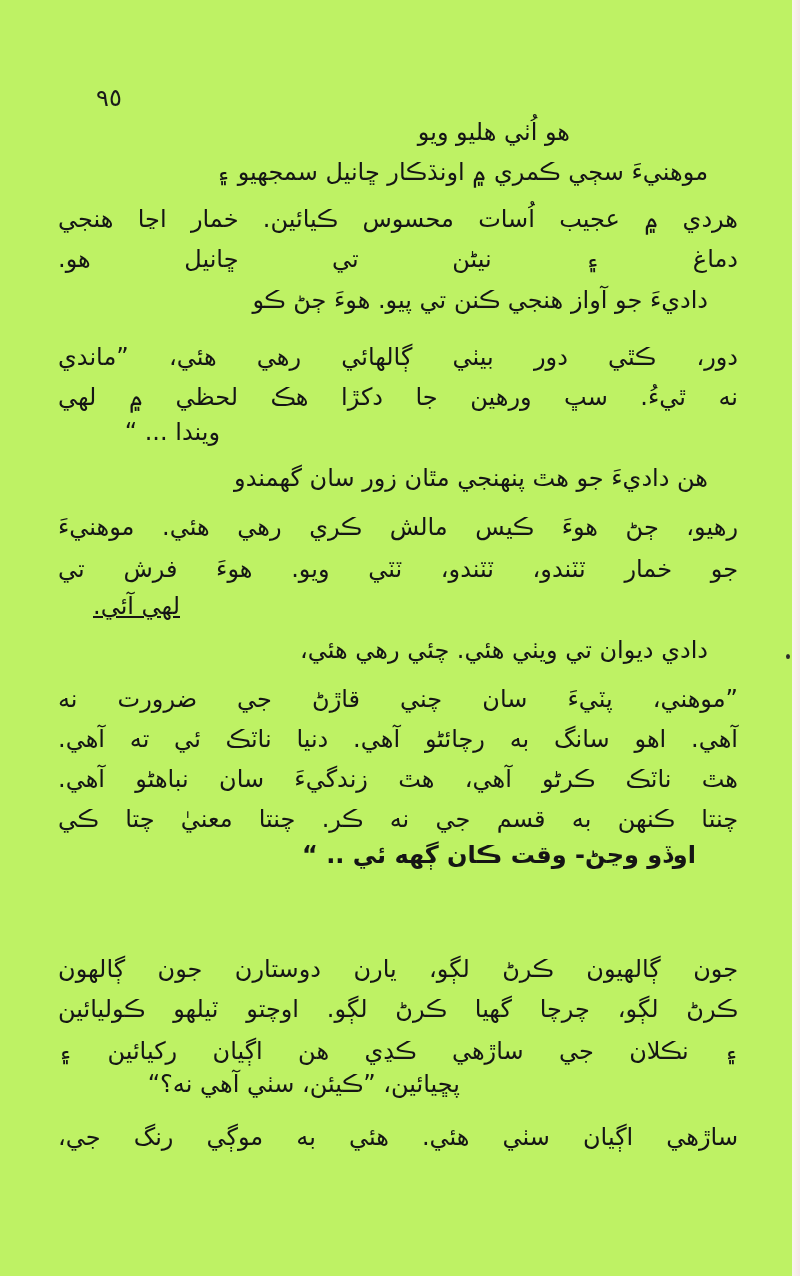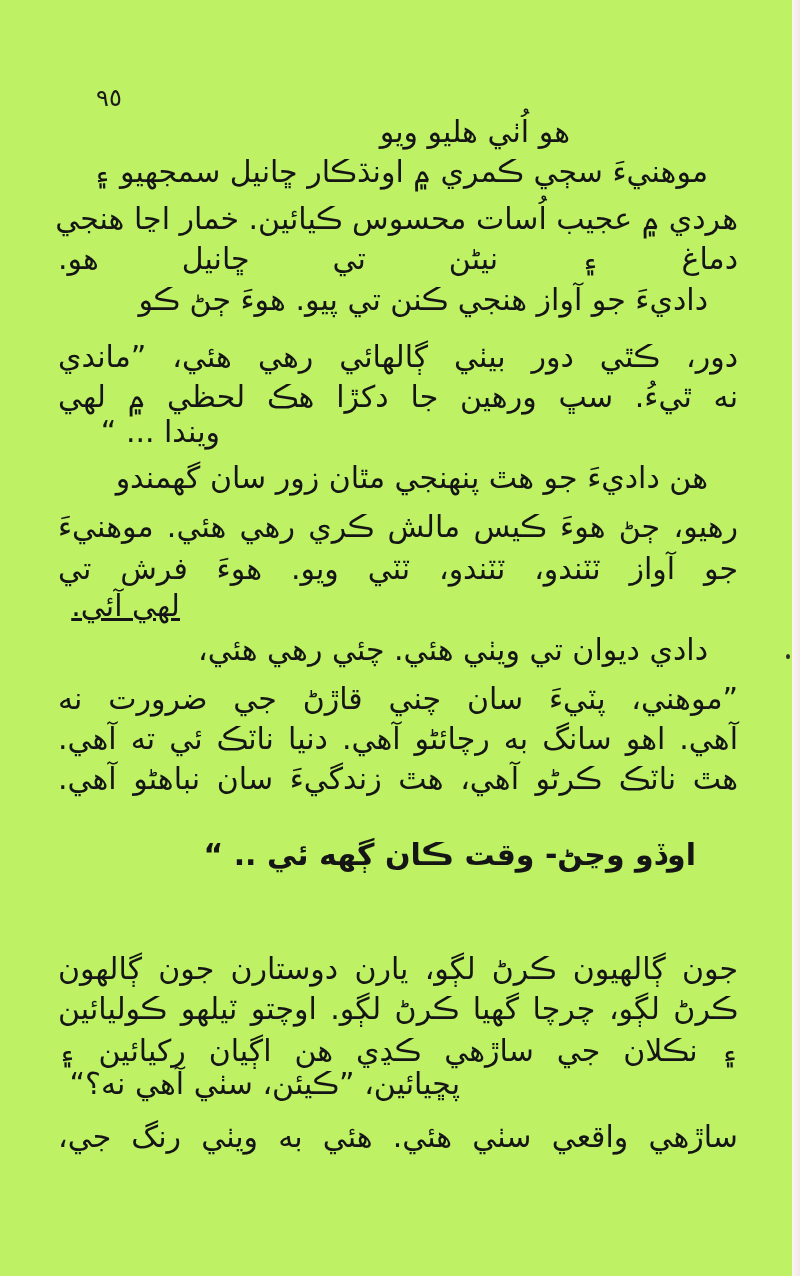--- a/index.html
+++ b/index.html
@@ -32,21 +32,21 @@
       left: 96px; top: 84px;
       font-size: 24px;
       direction: rtl;
       color: #1a1a1a;
     }
     .line {
       position: absolute;
       direction: rtl;
       unicode-bidi: plaintext;
       white-space: nowrap;
-      font-size: 30px;
+      font-size: 24px;
       line-height: 40px;
       height: 40px;
       color: #151515;
     }
     .line.full {
       right: 62px;
       width: 680px;
       text-align: justify;
       text-align-last: justify;
       margin-top: 7px;
@@ -80,32 +80,33 @@
   <div class="line full" style="top:232px;">دماغ ۽ نيڻن تي ڇانيل هو.</div>
 
   <div class="line indent" style="top:280px; right:92px;">داديءَ جو آواز هنجي ڪنن تي پيو. هوءَ ڄڻ ڪو</div>
   <div class="line full" style="top:330px;">دور، ڪٿي دور بيٺي ڳالهائي رهي هئي، ”ماندي</div>
   <div class="line full" style="top:370px;">نه ٿيءُ. سڀ ورهين جا دکڙا هڪ لحظي ۾ لهي</div>
 
   <div class="line short" style="top:412px; right:580px;">ويندا ... “</div>
 
   <div class="line indent" style="top:458px; right:92px;">هن داديءَ جو هٿ پنهنجي مٿان زور سان گهمندو</div>
   <div class="line full" style="top:500px;">رهيو، ڄڻ هوءَ ڪيس مالش ڪري رهي هئي. موهنيءَ</div>
-  <div class="line full" style="top:542px;">جو آواز ٽٽندو، ٽٽندو، ٽٽي ويو. هوءَ فرش تي</div>
+  <div class="line full" style="top:542px;">جو خمار ٽٽندو، ٽٽندو، ٽٽي ويو. هوءَ فرش تي</div>
 
   <div class="line short" style="top:586px; right:620px;text-decoration:underline;">لهي آئي.</div>
 
   <div class="line indent" style="top:630px; right:92px;">دادي ديوان تي ويٺي هئي. چئي رهي هئي،</div>
   <div class="line full" style="top:672px;">”موهني، پٽيءَ سان چني قاڙڻ جي ضرورت نه</div>
   <div class="line full" style="top:712px;">آهي. اهو سانگ به رچائڻو آهي. دنيا ناٽڪ ئي ته آهي.</div>
   <div class="line full" style="top:752px;">هٿ ناٽڪ ڪرڻو آهي، هٿ زندگيءَ سان نباهڻو آهي.</div>
+  <div class="line full" style="top:792px;">چنتا ڪنهن به قسم جي نه ڪر. چنتا معنيٰ چتا ڪي</div>
 
   <div class="line short" style="top:835px; right:104px;font-weight:bold;">اوڏو وڃڻ- وقت ڪان ڳهه ئي .. “</div>
 
   <div class="line full" style="top:942px;">جون ڳالهيون ڪرڻ لڳو، يارن دوستارن جون ڳالهون</div>
   <div class="line full" style="top:982px;">ڪرڻ لڳو، چرچا گهيا ڪرڻ لڳو. اوچتو ٽيلهو ڪوليائين</div>
   <div class="line full" style="top:1024px;">۽ نڪلان جي ساڙهي ڪڍي هن اڳيان رکيائين ۽</div>
   <div class="line short" style="top:1064px; right:340px;">پڇيائين، ”ڪيئن، سٺي آهي نه؟“</div>
 
-  <div class="line full" style="top:1110px;">ساڙهي واقعي سٺي هئي. هئي به ويٺي رنگ جي،</div>
+  <div class="line full" style="top:1110px;">ساڙهي اڳيان سٺي هئي. هئي به موڳي رنگ جي،</div>
 
   <div class="speck" style="left:786px; top:654px;"></div>
 </div>
 
 </body></html>

